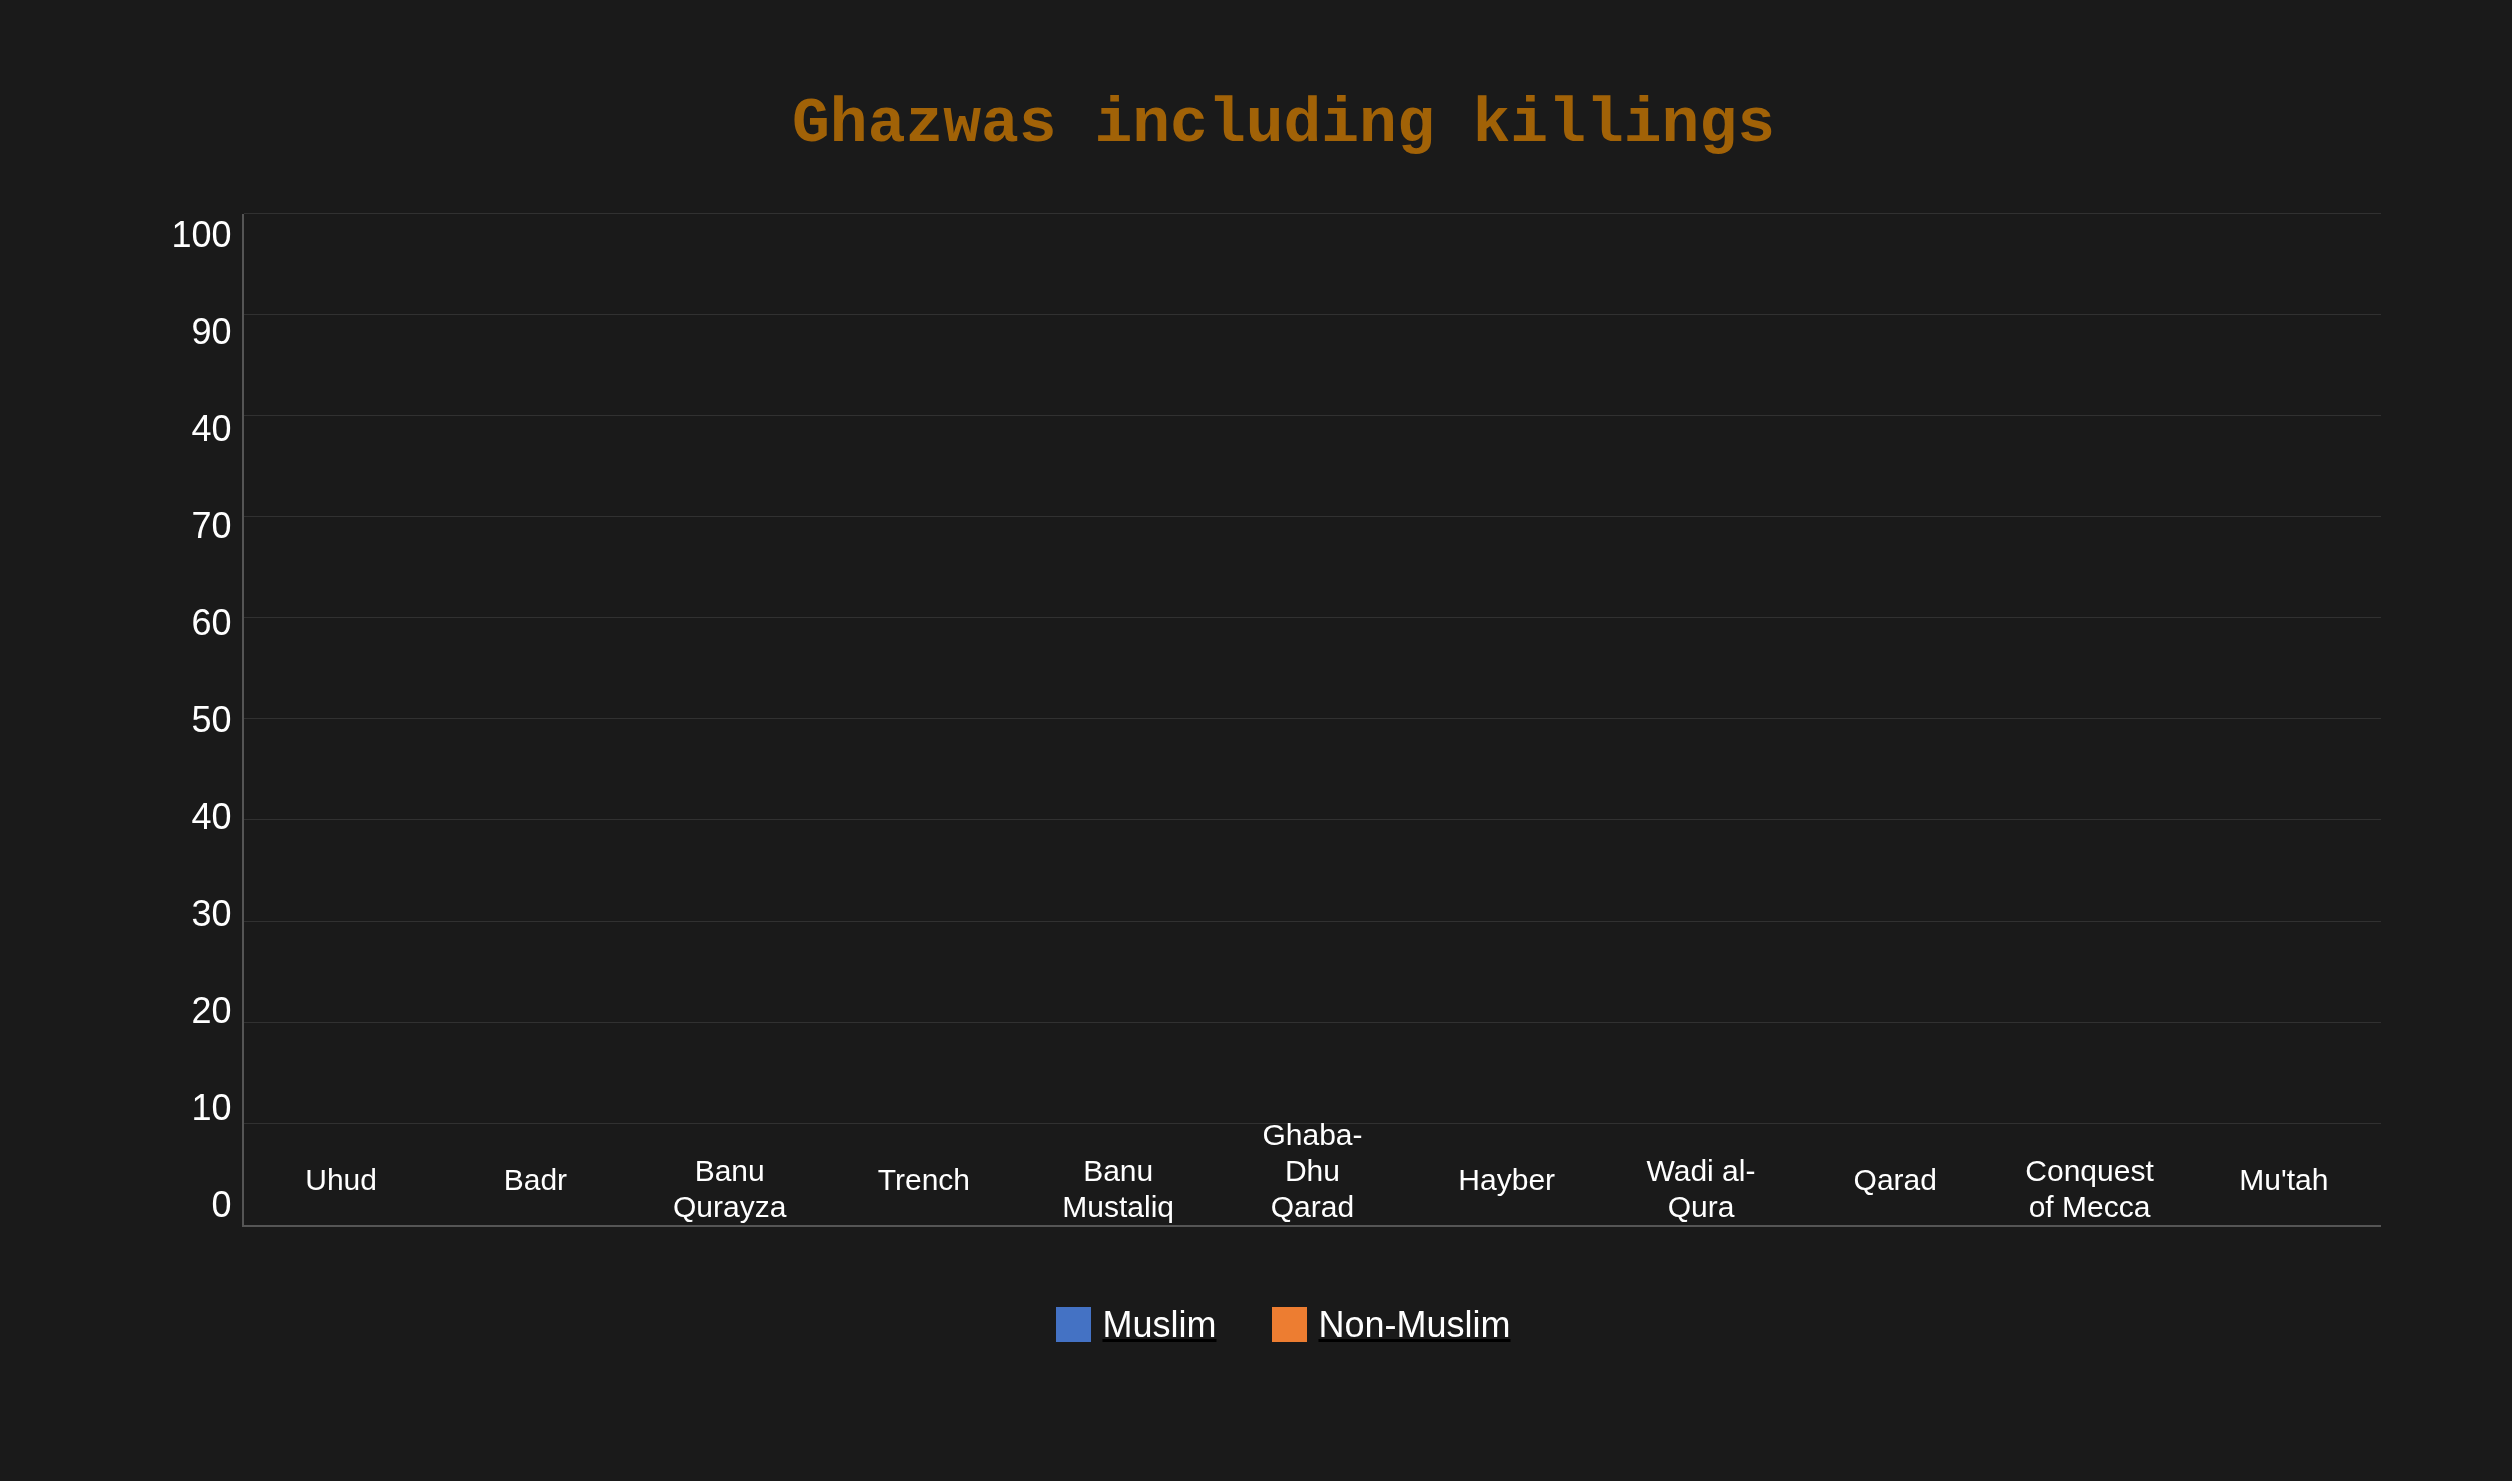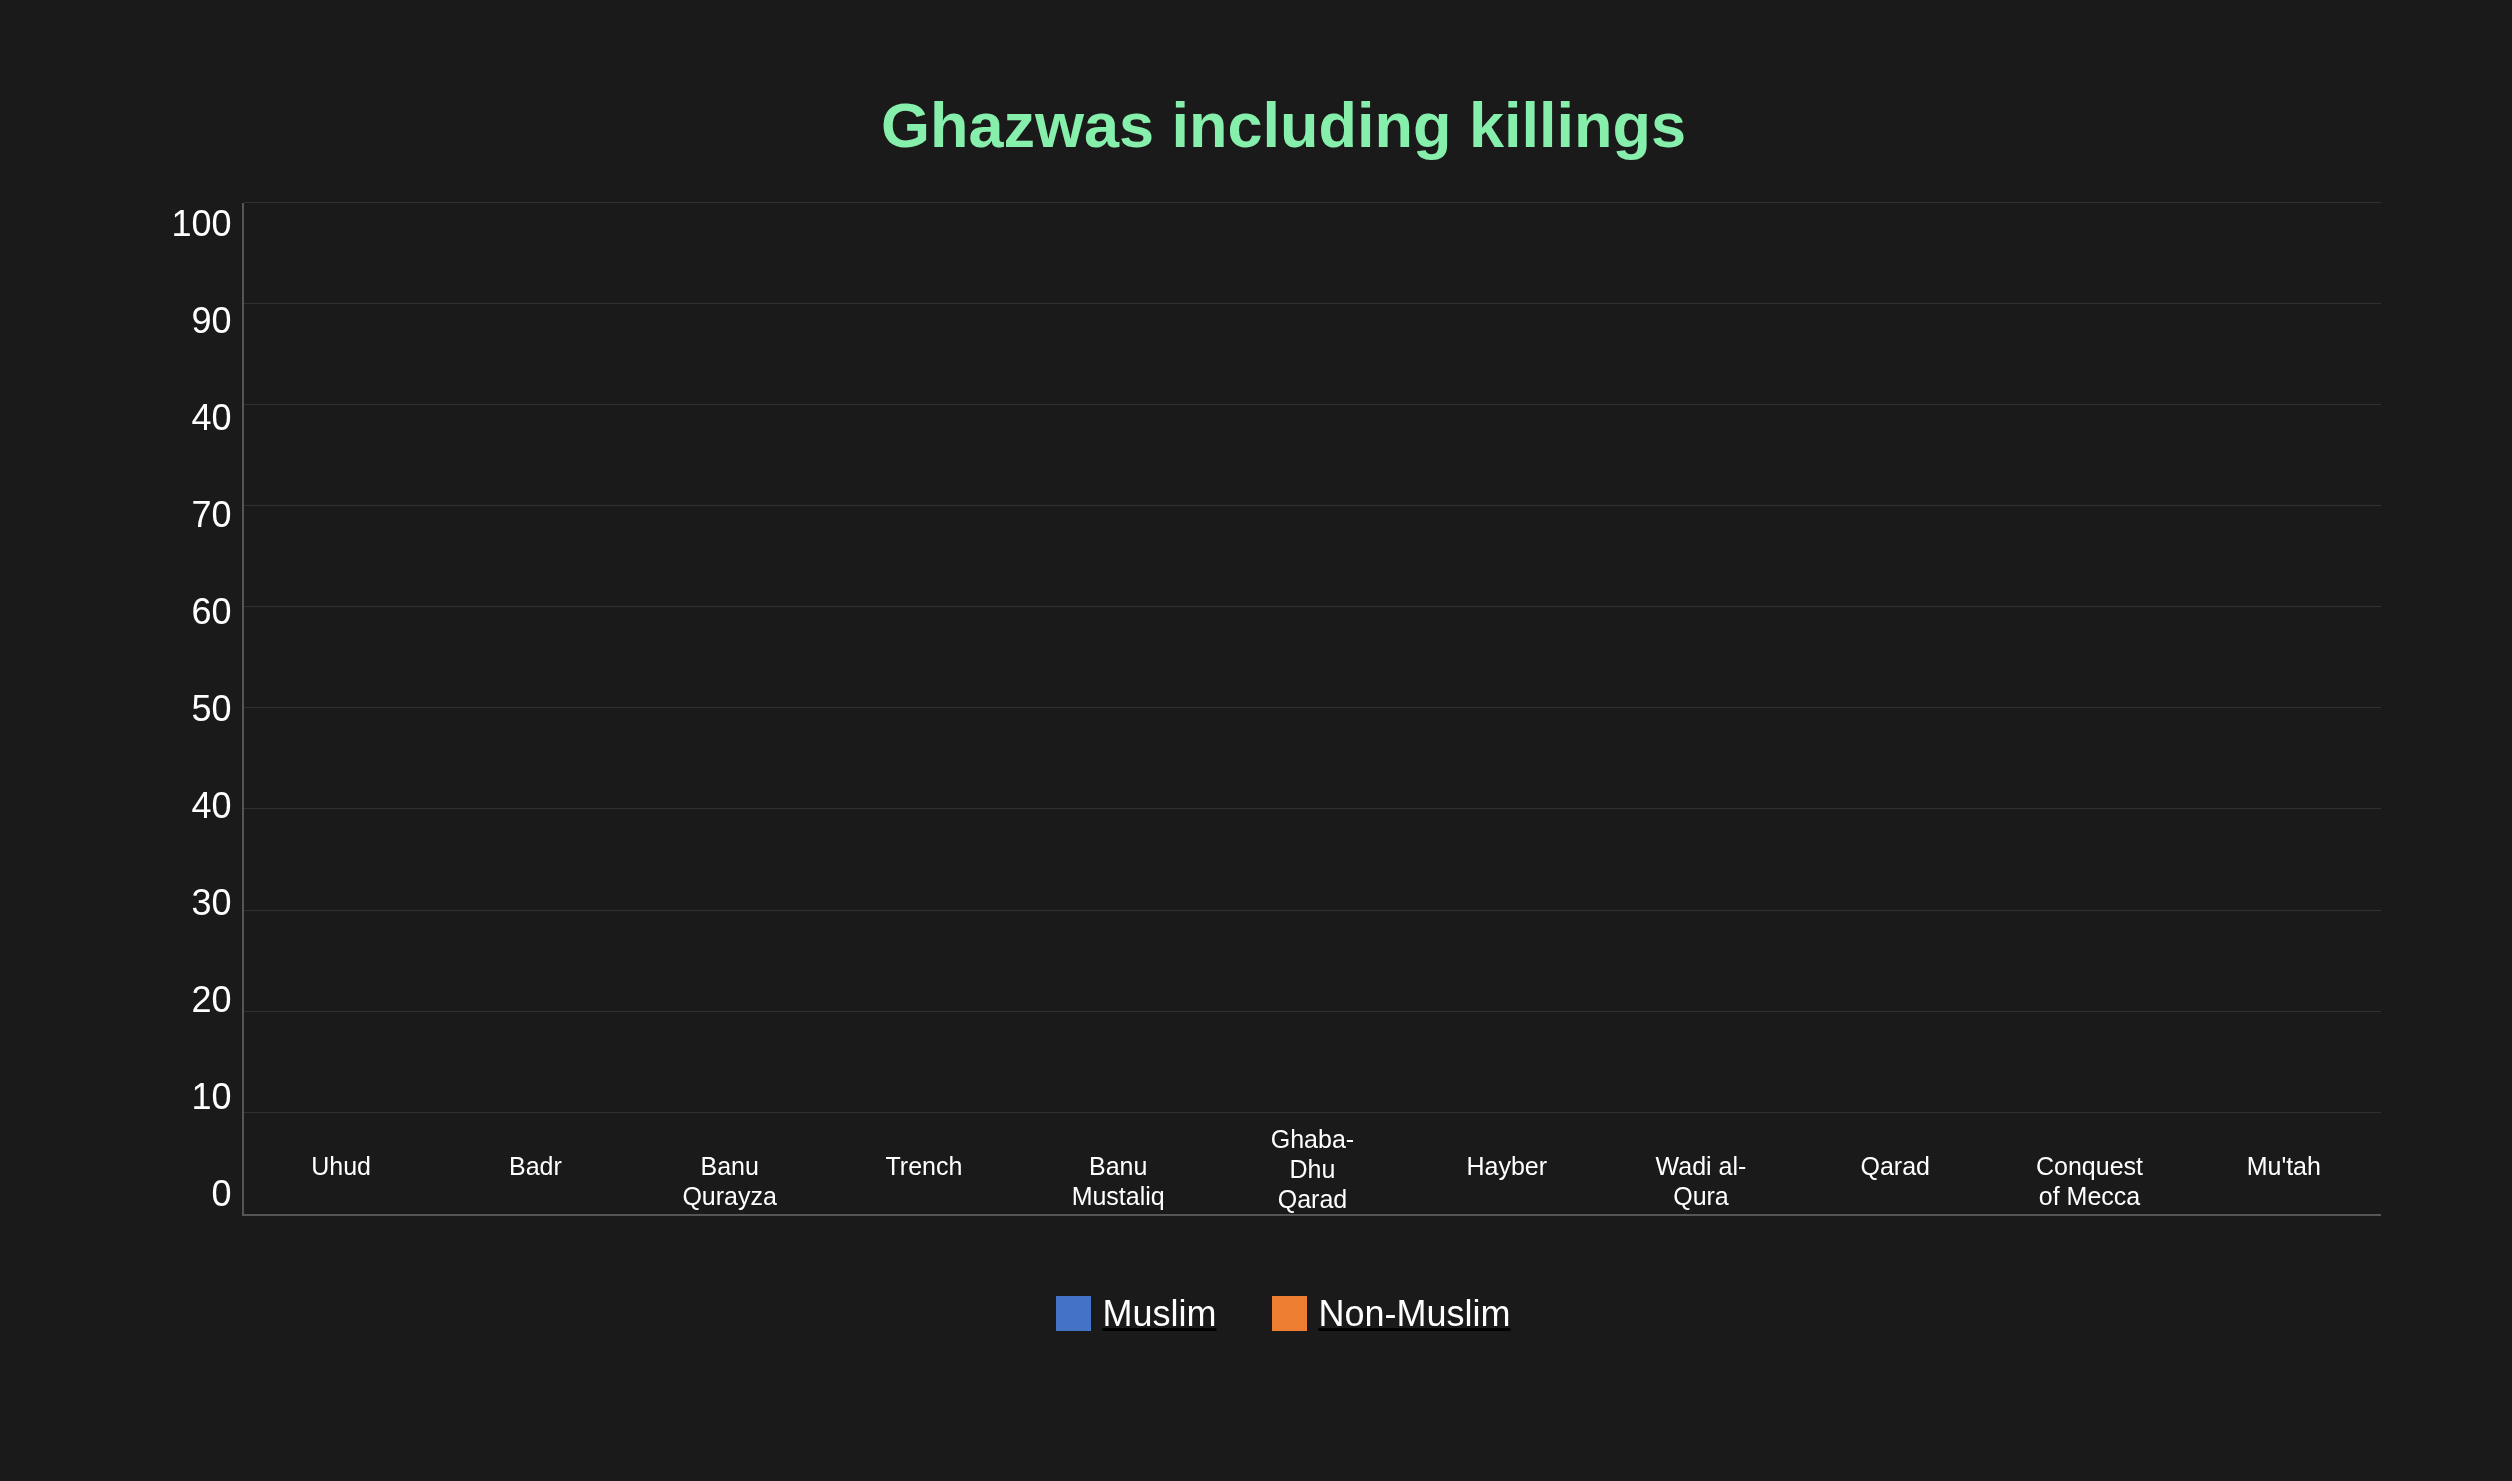--- a/index.html
+++ b/index.html
@@ -14,24 +14,25 @@
     }
     .chart-container {
       width: 2362px;
       height: 1389px;
       background: #1a1a1a;
       position: relative;
       padding: 42px 56px 139px 111px;
     }
     .chart-title {
       text-align: center;
-      color: #86efac;
+      color: #a16207;
       font-size: 63px;
       font-weight: bold;
-      margin-bottom: 42px;
+      margin-bottom: 54px;
+      font-family: Liberation Mono, monospace;
     }
     .chart-area {
       position: relative;
       width: 100%;
       height: calc(100% - 139px);
     }
     .y-axis {
       position: absolute;
       left: 0;
       top: 0;
@@ -93,21 +94,21 @@
       border-radius: 1.4px 1.4px 0 0;
     }
     .bar-blue {
       background: #4472C4;
     }
     .bar-orange {
       background: #ED7D31;
     }
     .x-label {
       color: #ffffff;
-      font-size: 25px;
+      font-size: 30px;
       text-align: center;
       margin-top: 12.5px;
       line-height: 1.2;
       min-height: 63px;
     }
     .legend {
       display: flex;
       justify-content: center;
       gap: 56px;
       margin-top: 21px;

